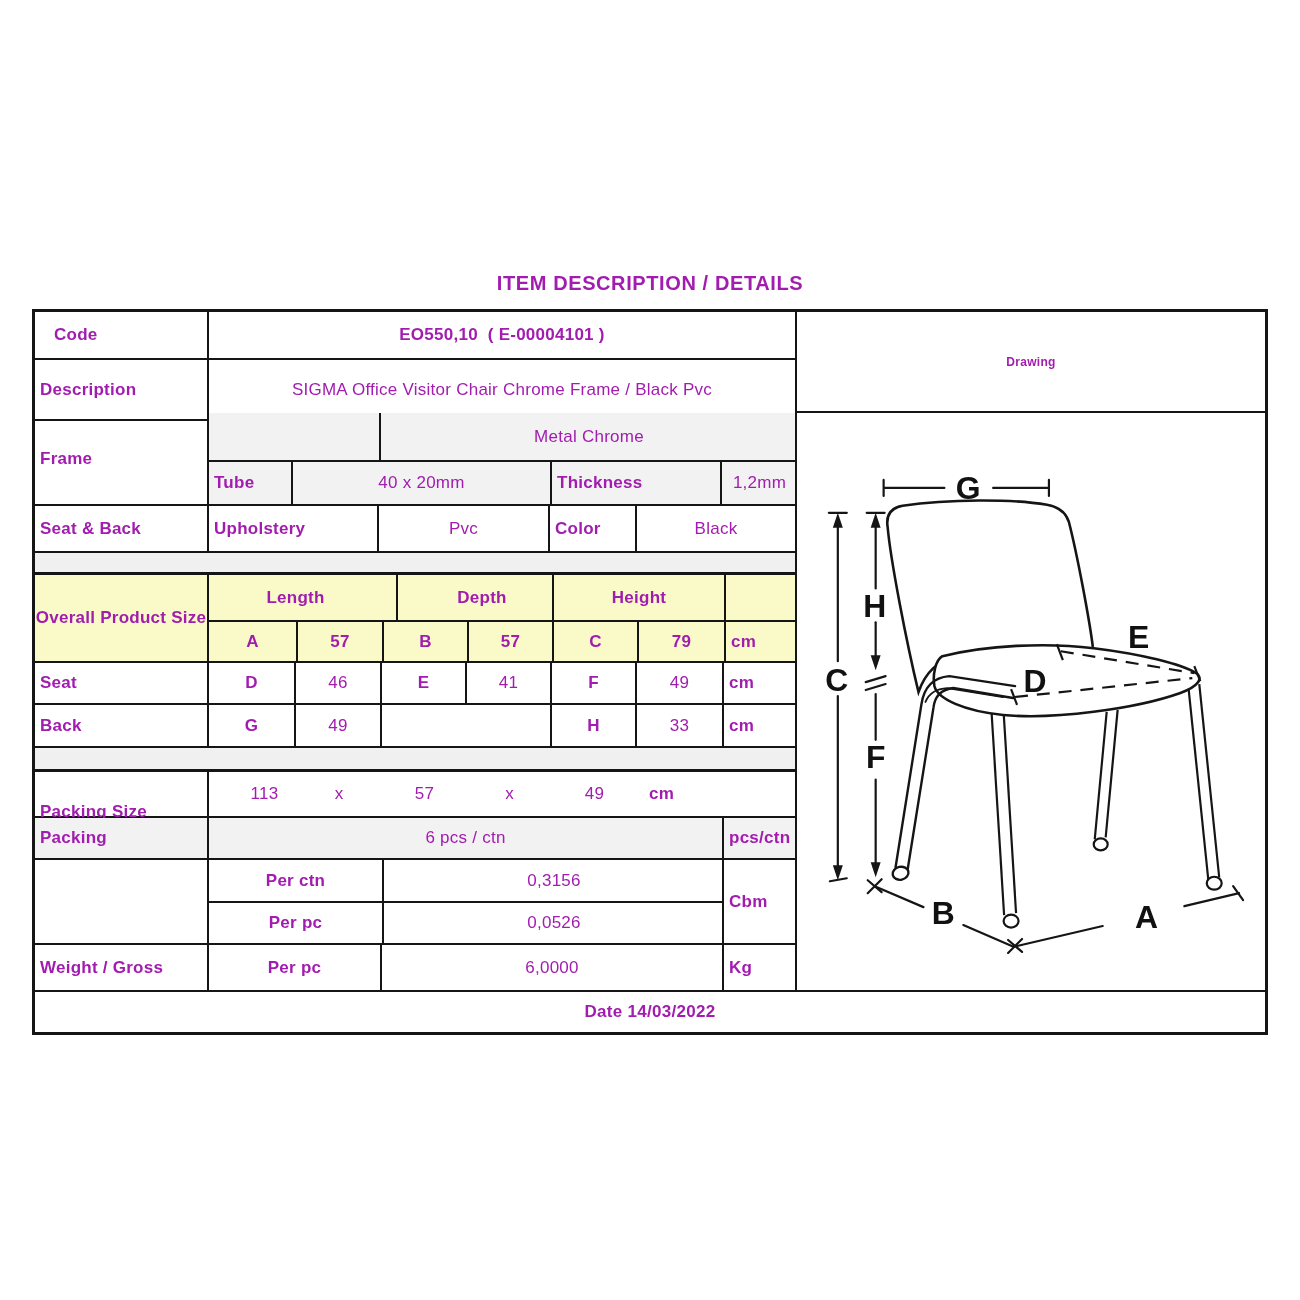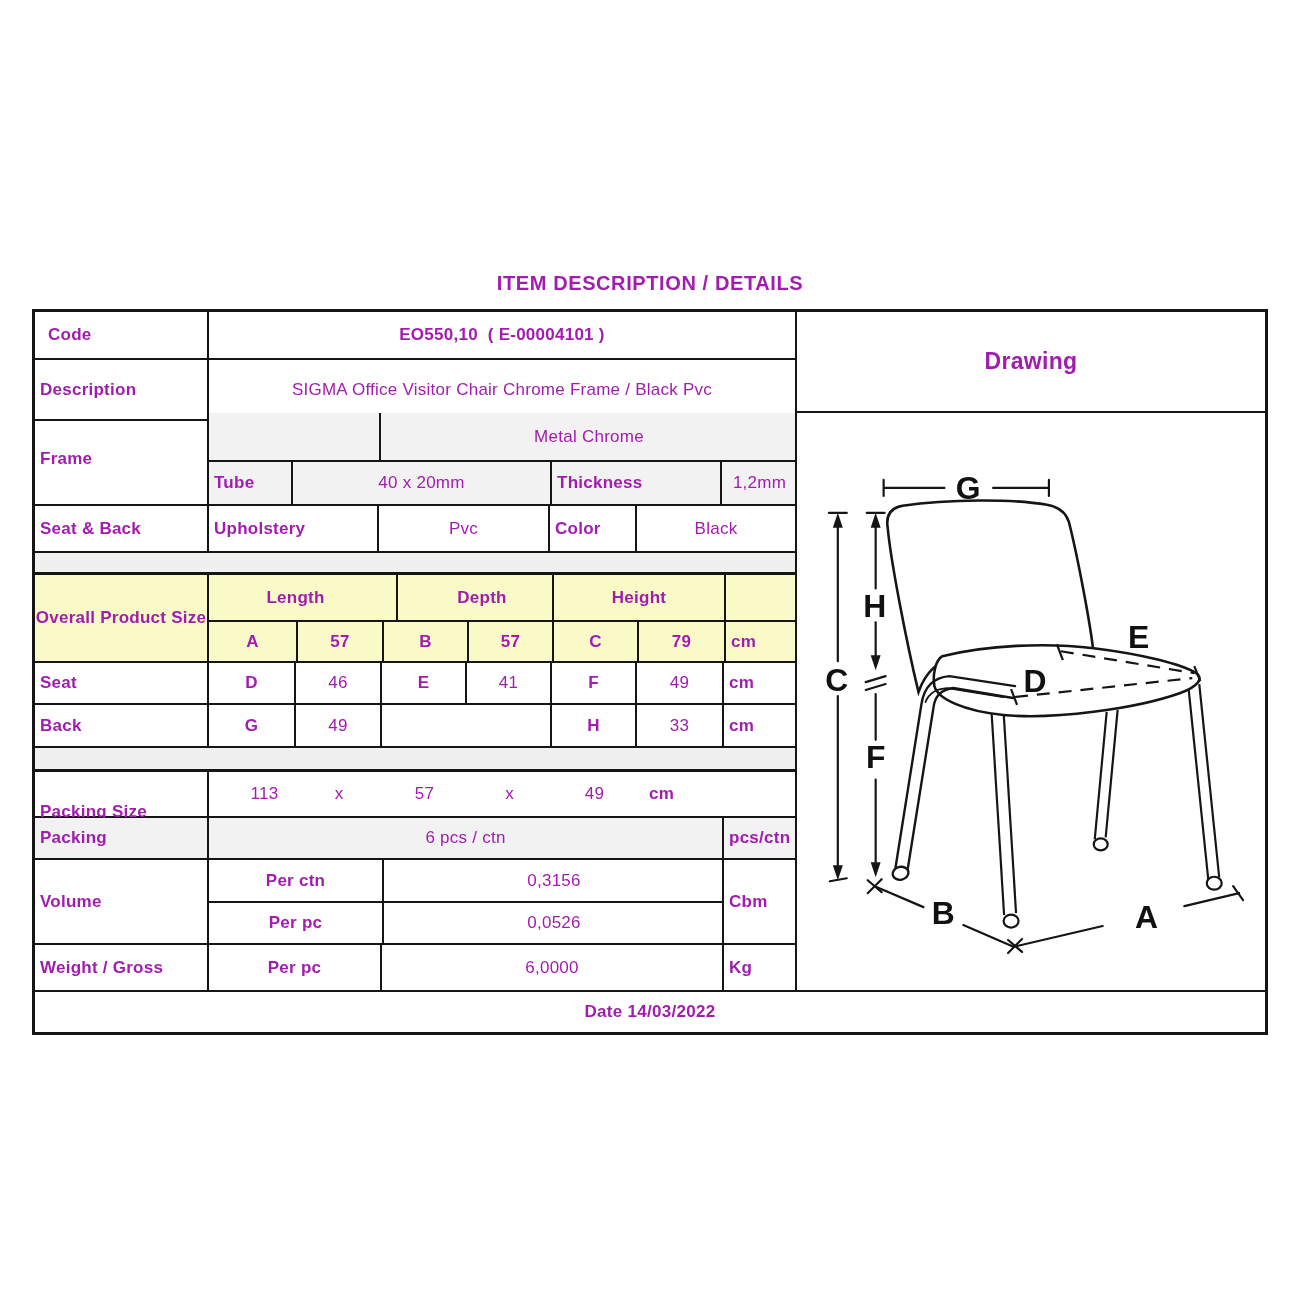--- a/index.html
+++ b/index.html
@@ -19,38 +19,38 @@
   .gray{background:#F2F2F2;}
   .yellow{background:#FAFAC8;}
   .band{position:absolute;left:0;width:760px;box-sizing:border-box;background:#F0F0F0;
         border-bottom:3px solid #151515;}
   .sub{position:absolute;left:172px;right:470px;top:0;bottom:0;box-sizing:border-box;border-left:2px solid #151515;}
   .subrow{position:absolute;left:0;right:0;box-sizing:border-box;}
   .panel{position:absolute;left:760px;top:0;width:470px;height:678px;box-sizing:border-box;
          border-left:2px solid #151515;background:#fff;}
   .panel-header{position:absolute;left:0;top:0;right:0;height:101px;box-sizing:border-box;
         border-bottom:2px solid #151515;display:flex;align-items:center;justify-content:center;
-        font-weight:bold;font-size:23px;letter-spacing:.3px;}
+        font-weight:bold;font-size:12px;letter-spacing:.3px;}
   .chair-svg{position:absolute;left:0;top:101px;width:468px;height:577px;}
   .daterow{position:absolute;left:0;top:678px;width:1230px;height:42px;box-sizing:border-box;
         border-top:2px solid #151515;display:flex;align-items:center;justify-content:center;
         font-weight:bold;font-size:17px;letter-spacing:.3px;}
   svg text{font-family:"Liberation Sans",sans-serif;font-weight:bold;fill:#111;}
 </style>
 </head>
 <body>
 
 <div class="page">
 
   <div class="title">ITEM DESCRIPTION / DETAILS</div>
 
   <div class="sheet">
 
     <div class="row" style="top:0;height:48px;">
-      <div class="cell b lc" style="left:8px;width:196px;">Code</div>
+      <div class="cell b lc" style="left:14px;width:196px;">Code</div>
       <div class="cell b cc bl" style="left:172px;width:588px;">EO550,10  ( E-00004101 )</div>
     </div>
 
     <div class="row" style="top:48px;height:61px;">
       <div class="cell b lc" style="left:0;width:172px;">Description</div>
       <div class="cell cc bl" style="left:172px;width:588px;">SIGMA Office Visitor Chair Chrome Frame / Black Pvc</div>
     </div>
 
     <div class="blk" style="top:101px;height:93px;">
       <div class="cell b lc" style="left:0;width:172px;">Frame</div>
@@ -133,21 +133,20 @@
       </div>
     </div>
 
     <div class="row gray" style="top:506px;height:42px;">
       <div class="cell b lc" style="left:0;width:172px;">Packing</div>
       <div class="cell cc bl" style="left:172px;width:515px;">6 pcs / ctn</div>
       <div class="cell b lc bl" style="left:687px;width:73px;">pcs/ctn</div>
     </div>
 
     <div class="blk" style="top:548px;height:85px;">
-      <div class="cell b lc" style="left:0;width:172px;">Volume</div>
       <div class="sub" style="right:73px;">
         <div class="subrow" style="top:0;height:43px;border-bottom:2px solid #151515;">
           <div class="cell b cc" style="left:0;width:173px;">Per ctn</div>
           <div class="cell cc bl" style="left:173px;width:342px;">0,3156</div>
         </div>
         <div class="subrow" style="top:43px;bottom:0;">
           <div class="cell b cc" style="left:0;width:173px;">Per pc</div>
           <div class="cell cc bl" style="left:173px;width:342px;">0,0526</div>
         </div>
       </div>

